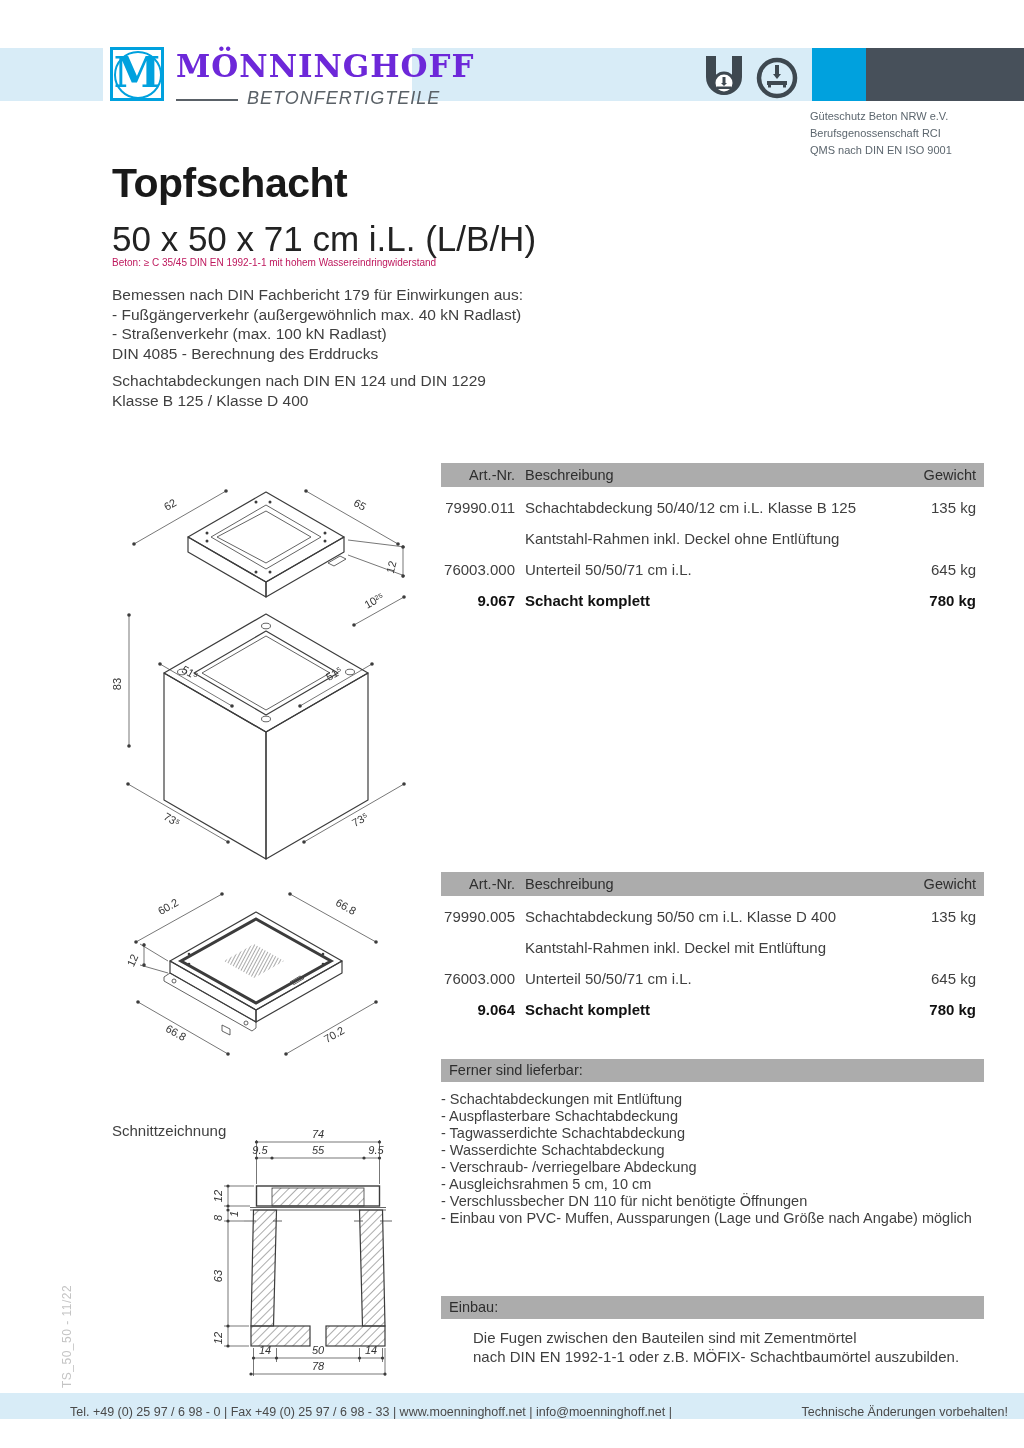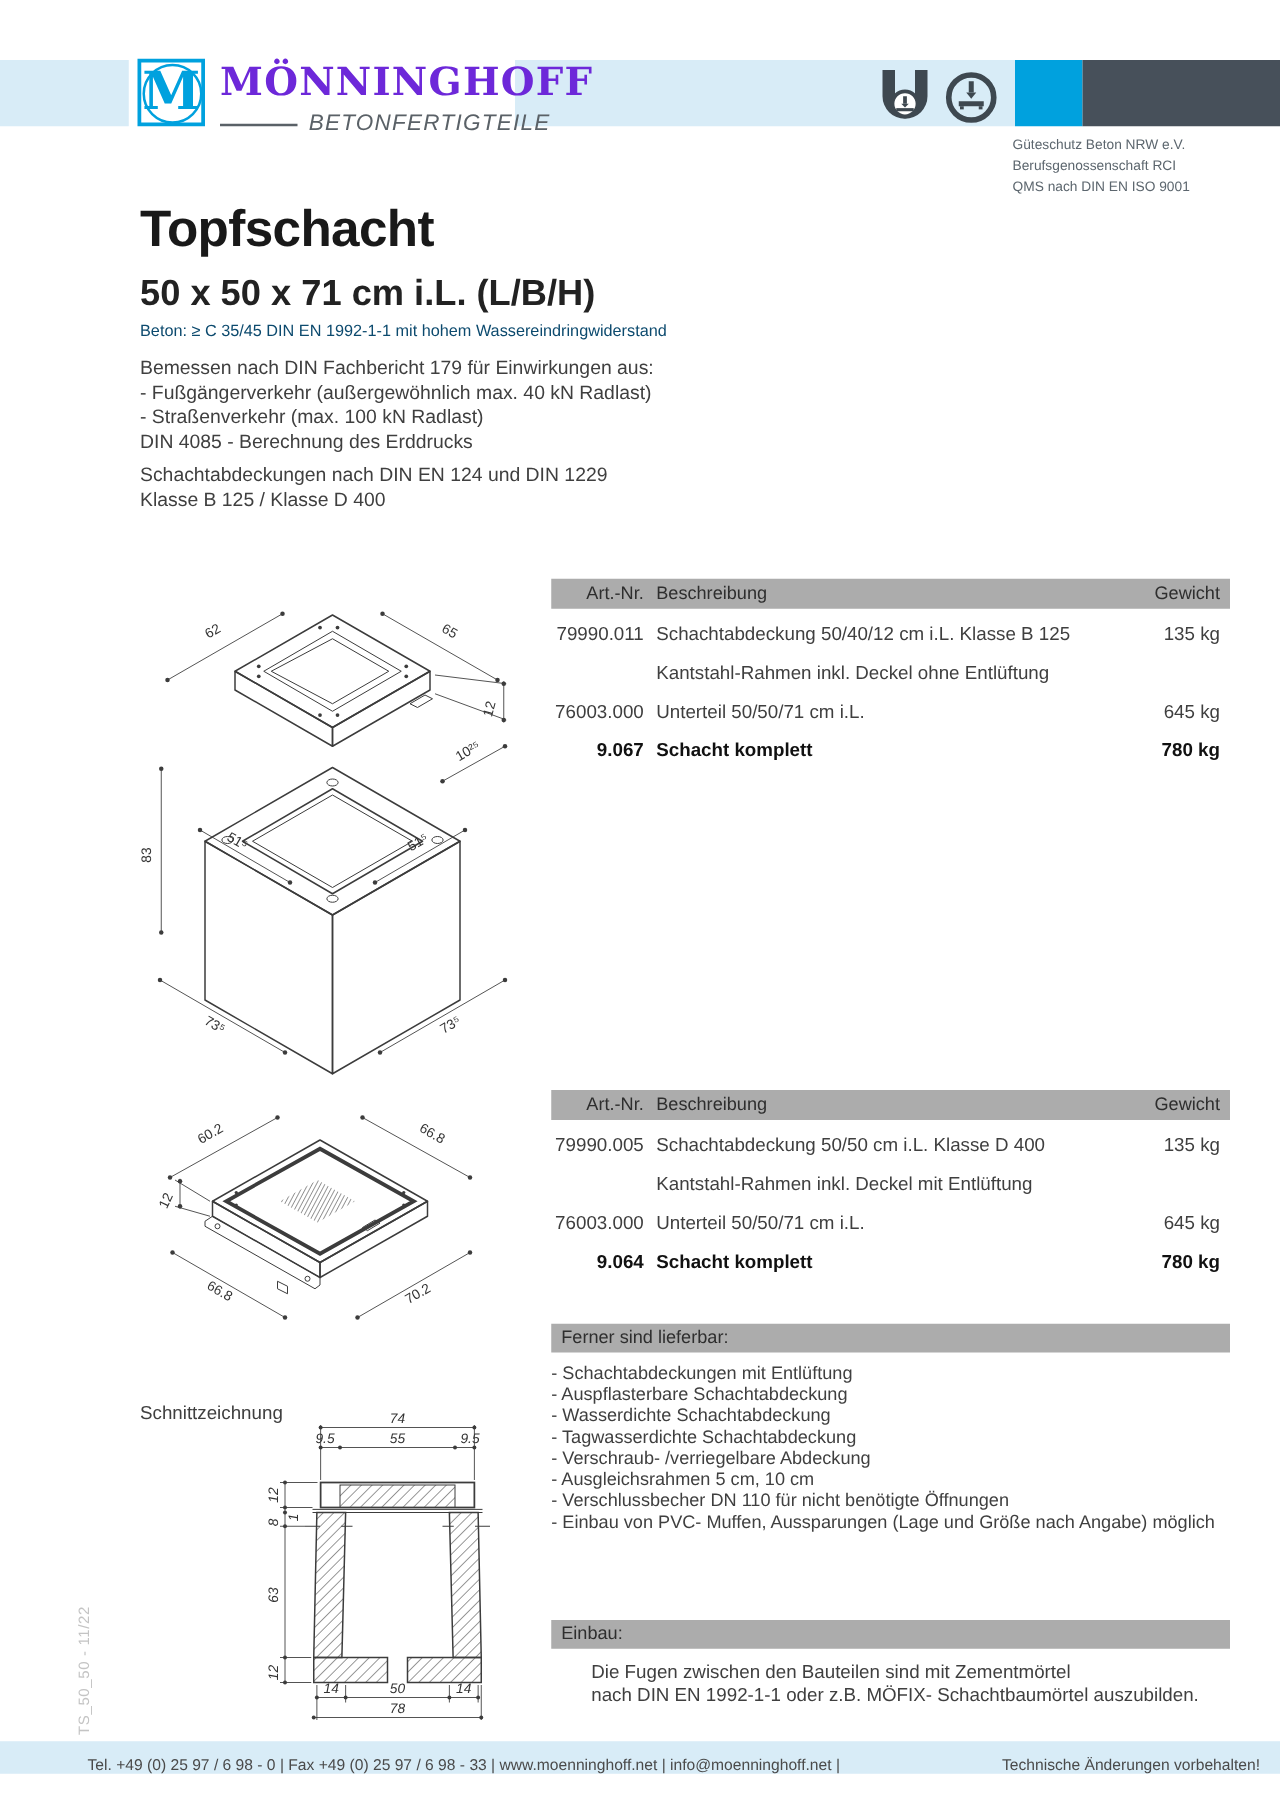--- a/index.html
+++ b/index.html
@@ -18,22 +18,22 @@
   .logo-m{position:absolute;left:0;top:-2px;width:48px;height:50px;text-align:center;
           font-family:"DejaVu Serif",serif;font-weight:bold;font-size:42px;color:#00a1de;line-height:50px;}
   .brand{left:176px;top:48px;font-family:"DejaVu Serif",serif;font-weight:bold;font-size:31px;
          color:#6d28d9;letter-spacing:1px;}
   .brand-sub{left:247px;top:88px;font-style:italic;font-size:18px;color:#5a6167;letter-spacing:1px;}
   .brand-line{left:176px;top:99px;width:62px;height:2px;background:#5a6167;}
   .cert{left:810px;top:108px;width:205px;font-size:11px;line-height:17px;color:#5c666e;}
 
   
   .h1{left:112px;top:160px;font-size:41px;font-weight:bold;color:#191919;letter-spacing:-0.5px;}
-  .h2{left:112px;top:219px;font-size:29px;color:#222;font-weight:bold;}
-  .beton{left:112px;top:257px;font-size:13px;color:#0c4a6e;}
+  .h2{left:112px;top:219px;font-size:35px;color:#222;}
+  .beton{left:112px;top:257px;font-size:10px;color:#be185d;}
   .specs{left:112px;font-size:15.5px;line-height:19.5px;color:#3f3f3f;}
 
   
   .tbl{left:441px;width:543px;font-size:15px;}
   .thead{display:flex;align-items:center;height:24px;background:#acacac;color:#2e2e2e;font-size:14.5px;}
   .trow{display:flex;align-items:center;height:31px;}
   .trow.first{margin-top:5px;}
   .t-art{width:74px;text-align:right;}
   .t-desc{flex:1;padding-left:10px;}
   .t-wt{width:80px;text-align:right;padding-right:8px;}
@@ -285,22 +285,22 @@
     <line class="dim" x1="182" y1="172" x2="272" y2="120"></line>
     <circle class="dot" cx="182" cy="172" r="1.8"></circle>
       <circle class="dot" cx="272" cy="120" r="1.8"></circle>
     <text transform="translate(232,156) rotate(-30)" text-anchor="middle">70.2</text>
   </svg>
 
   <div class="abs gbar" style="top:1059px">Ferner sind lieferbar:</div>
   <div class="abs list" style="top:1091px">
     <div>- Schachtabdeckungen mit Entlüftung</div>
     <div>- Auspflasterbare Schachtabdeckung</div>
+    <div>- Tagwasserdichte Schachtabdeckung</div>
     <div>- Wasserdichte Schachtabdeckung</div>
-    <div>- Tagwasserdichte Schachtabdeckung</div>
     <div>- Verschraub- /verriegelbare Abdeckung</div>
     <div>- Ausgleichsrahmen 5 cm, 10 cm</div>
     <div>- Verschlussbecher DN 110 für nicht benötigte Öffnungen</div>
     <div>- Einbau von PVC- Muffen, Aussparungen (Lage und Größe nach Angabe) möglich</div>
   </div>
 
   <div class="abs schnitt-lbl">Schnittzeichnung</div>
   <svg class="abs dwg" style="left:198px;top:1126px" width="200" height="252" viewBox="0 0 200 252">
     <defs>
       <pattern id="h3" patternUnits="userSpaceOnUse" width="6" height="6" patternTransform="rotate(45)">

